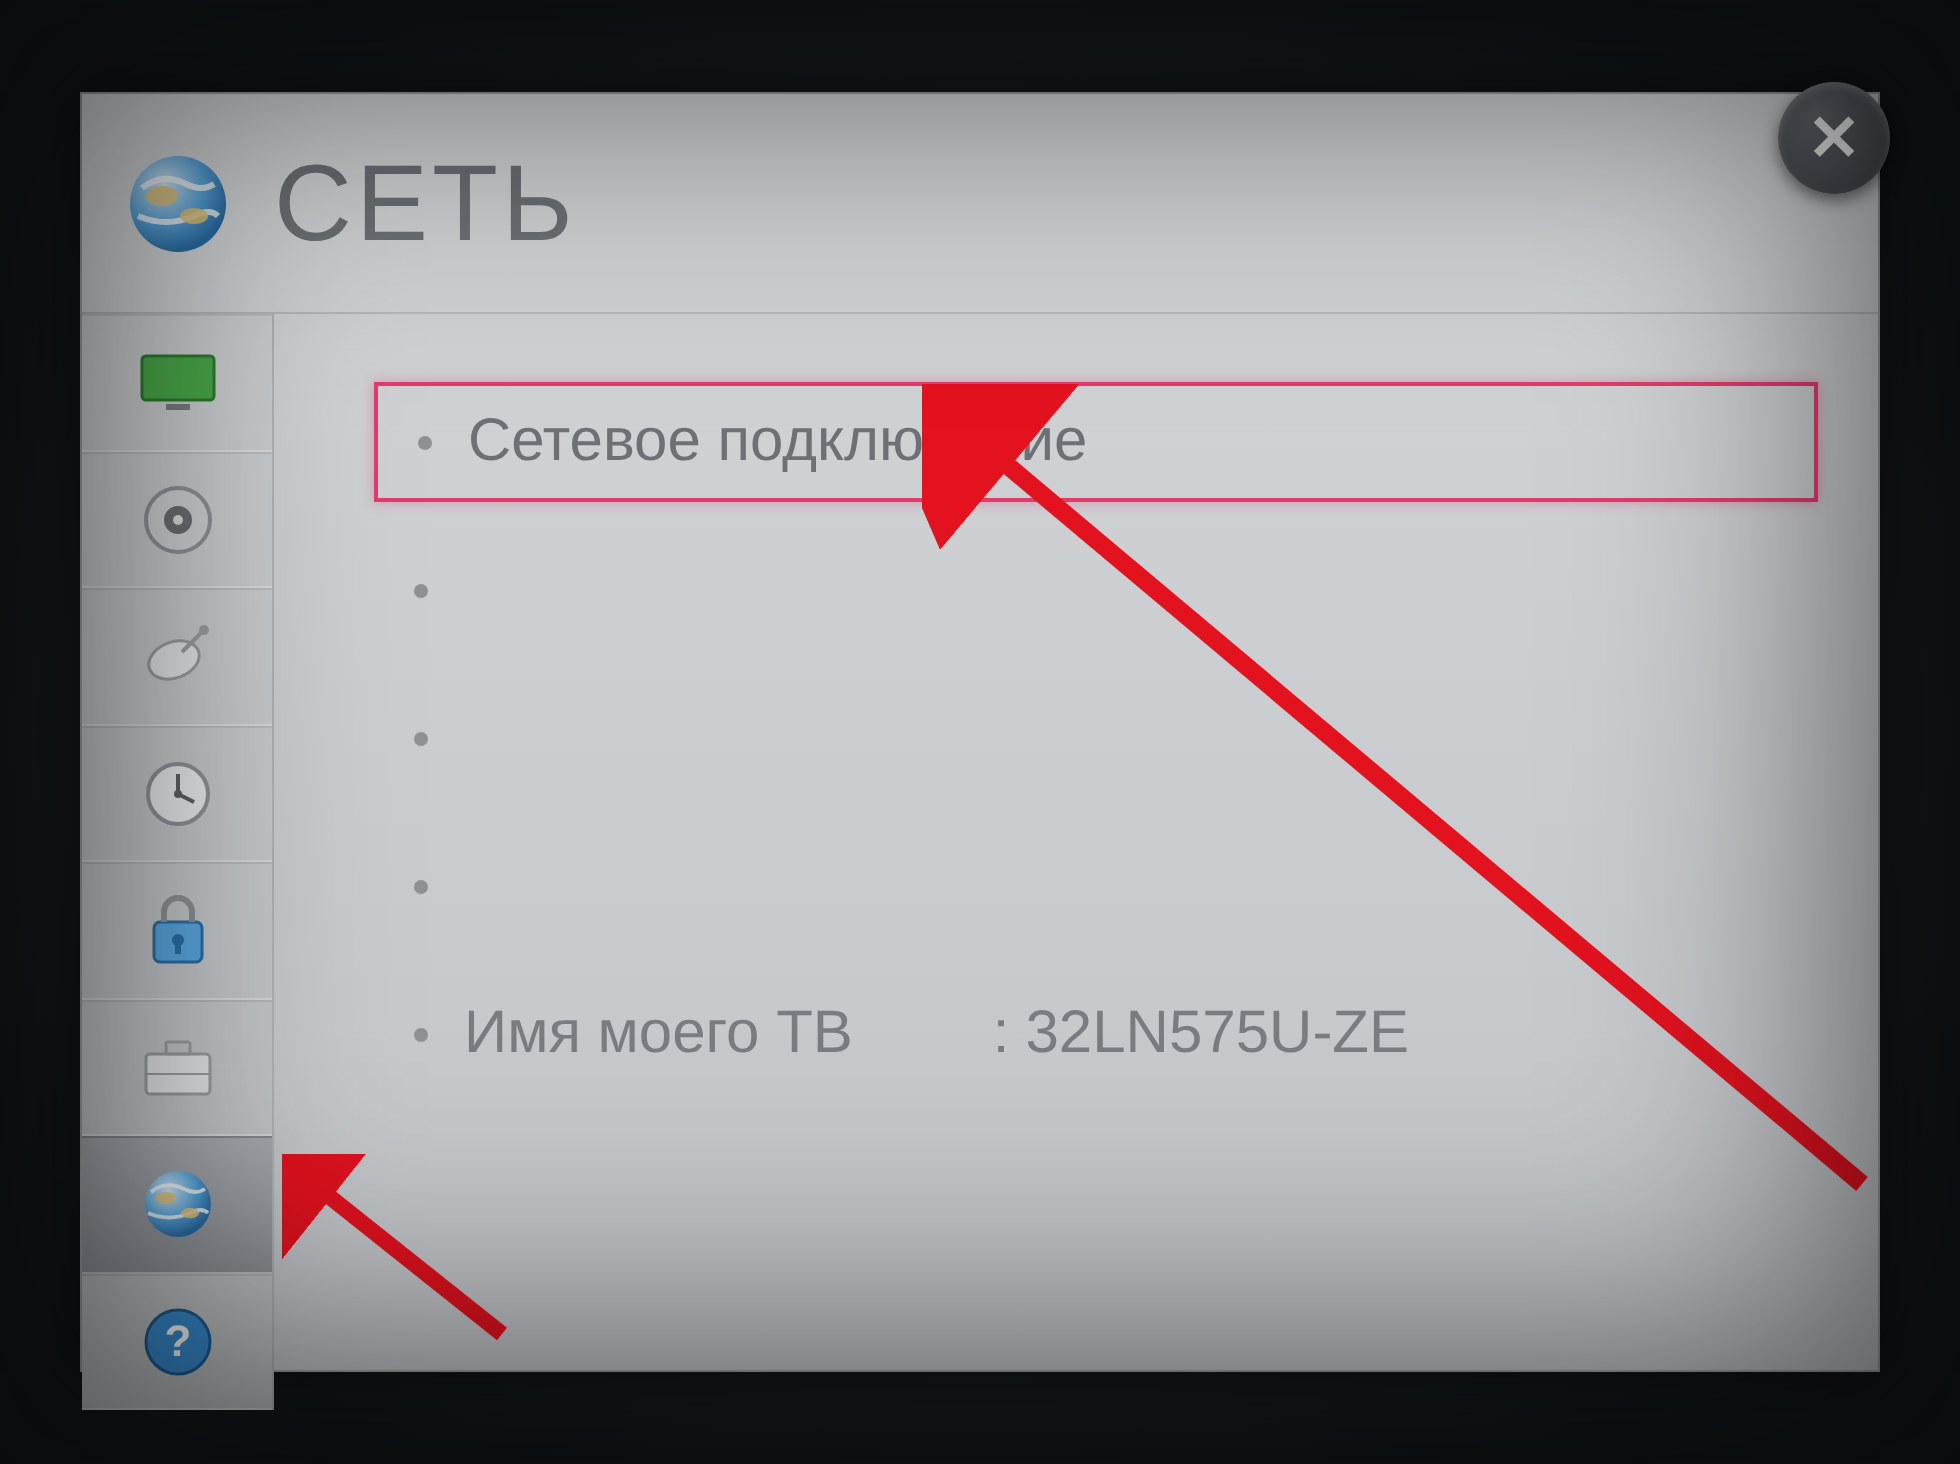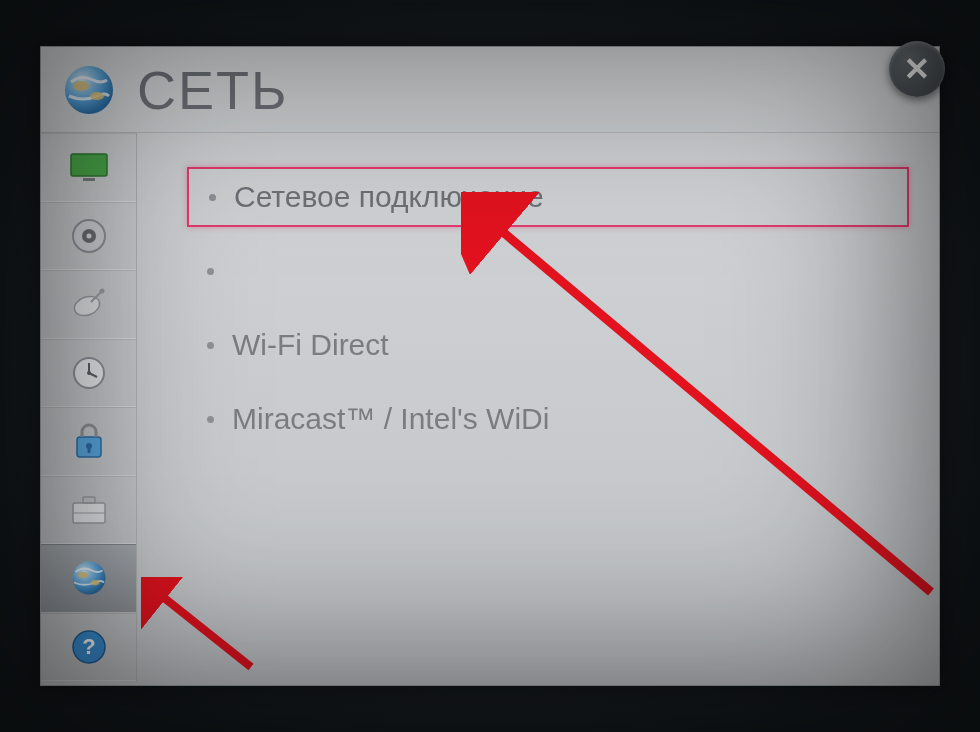--- a/index.html
+++ b/index.html
@@ -23,21 +23,21 @@
   .panel {
     position: relative;
     width: 900px;
     height: 640px;
     background: linear-gradient(180deg, #d3d5d7 0%, #c2c5c8 100%);
     border: 1px solid #9fa3a6;
     box-shadow: 0 0 30px rgba(0,0,0,0.5);
   }
 
   .header {
-    height: 86px;
+    height: 110px;
     display: flex;
     align-items: center;
     border-bottom: 1px solid #b5b8ba;
     background: linear-gradient(180deg, #e0e2e4 0%, #d0d3d5 100%);
     padding-left: 18px;
   }
   .header-icon {
     width: 60px; height: 60px;
     display:flex; align-items:center; justify-content:center;
   }
@@ -225,28 +225,32 @@
         <span>Сетевое подключение</span>
       </div>
 
       <div class="menu-item">
         <span class="bullet"></span>
       </div>
 
 
       <div class="menu-item">
         <span class="bullet"></span>
-        <span>Wi-Fi Direct</span>
-      </div>
-
-      <div class="menu-item">
-        <span class="bullet"></span>
-        <span>Miracast™ / Intel's WiDi</span>
-      </div>
-
+      </div>
+
+      <div class="menu-item">
+        <span class="bullet"></span>
+      </div>
+
+      <div class="menu-item">
+        <span class="bullet"></span>
+        <span>Имя моего ТВ</span>
+        <span class="value-sep">:</span>
+        <span class="value">32LN575U-ZE</span>
+      </div>
 
     </div>
   </div>
 
   <svg class="arrow1" width="120" height="100" viewBox="0 0 120 100">
     <defs>
       <marker id="ah1" markerWidth="12" markerHeight="12" refX="2" refY="6" orient="auto">
         <path d="M0,0 L12,6 L0,12 z" fill="#e2121f"></path>
       </marker>
     </defs>

